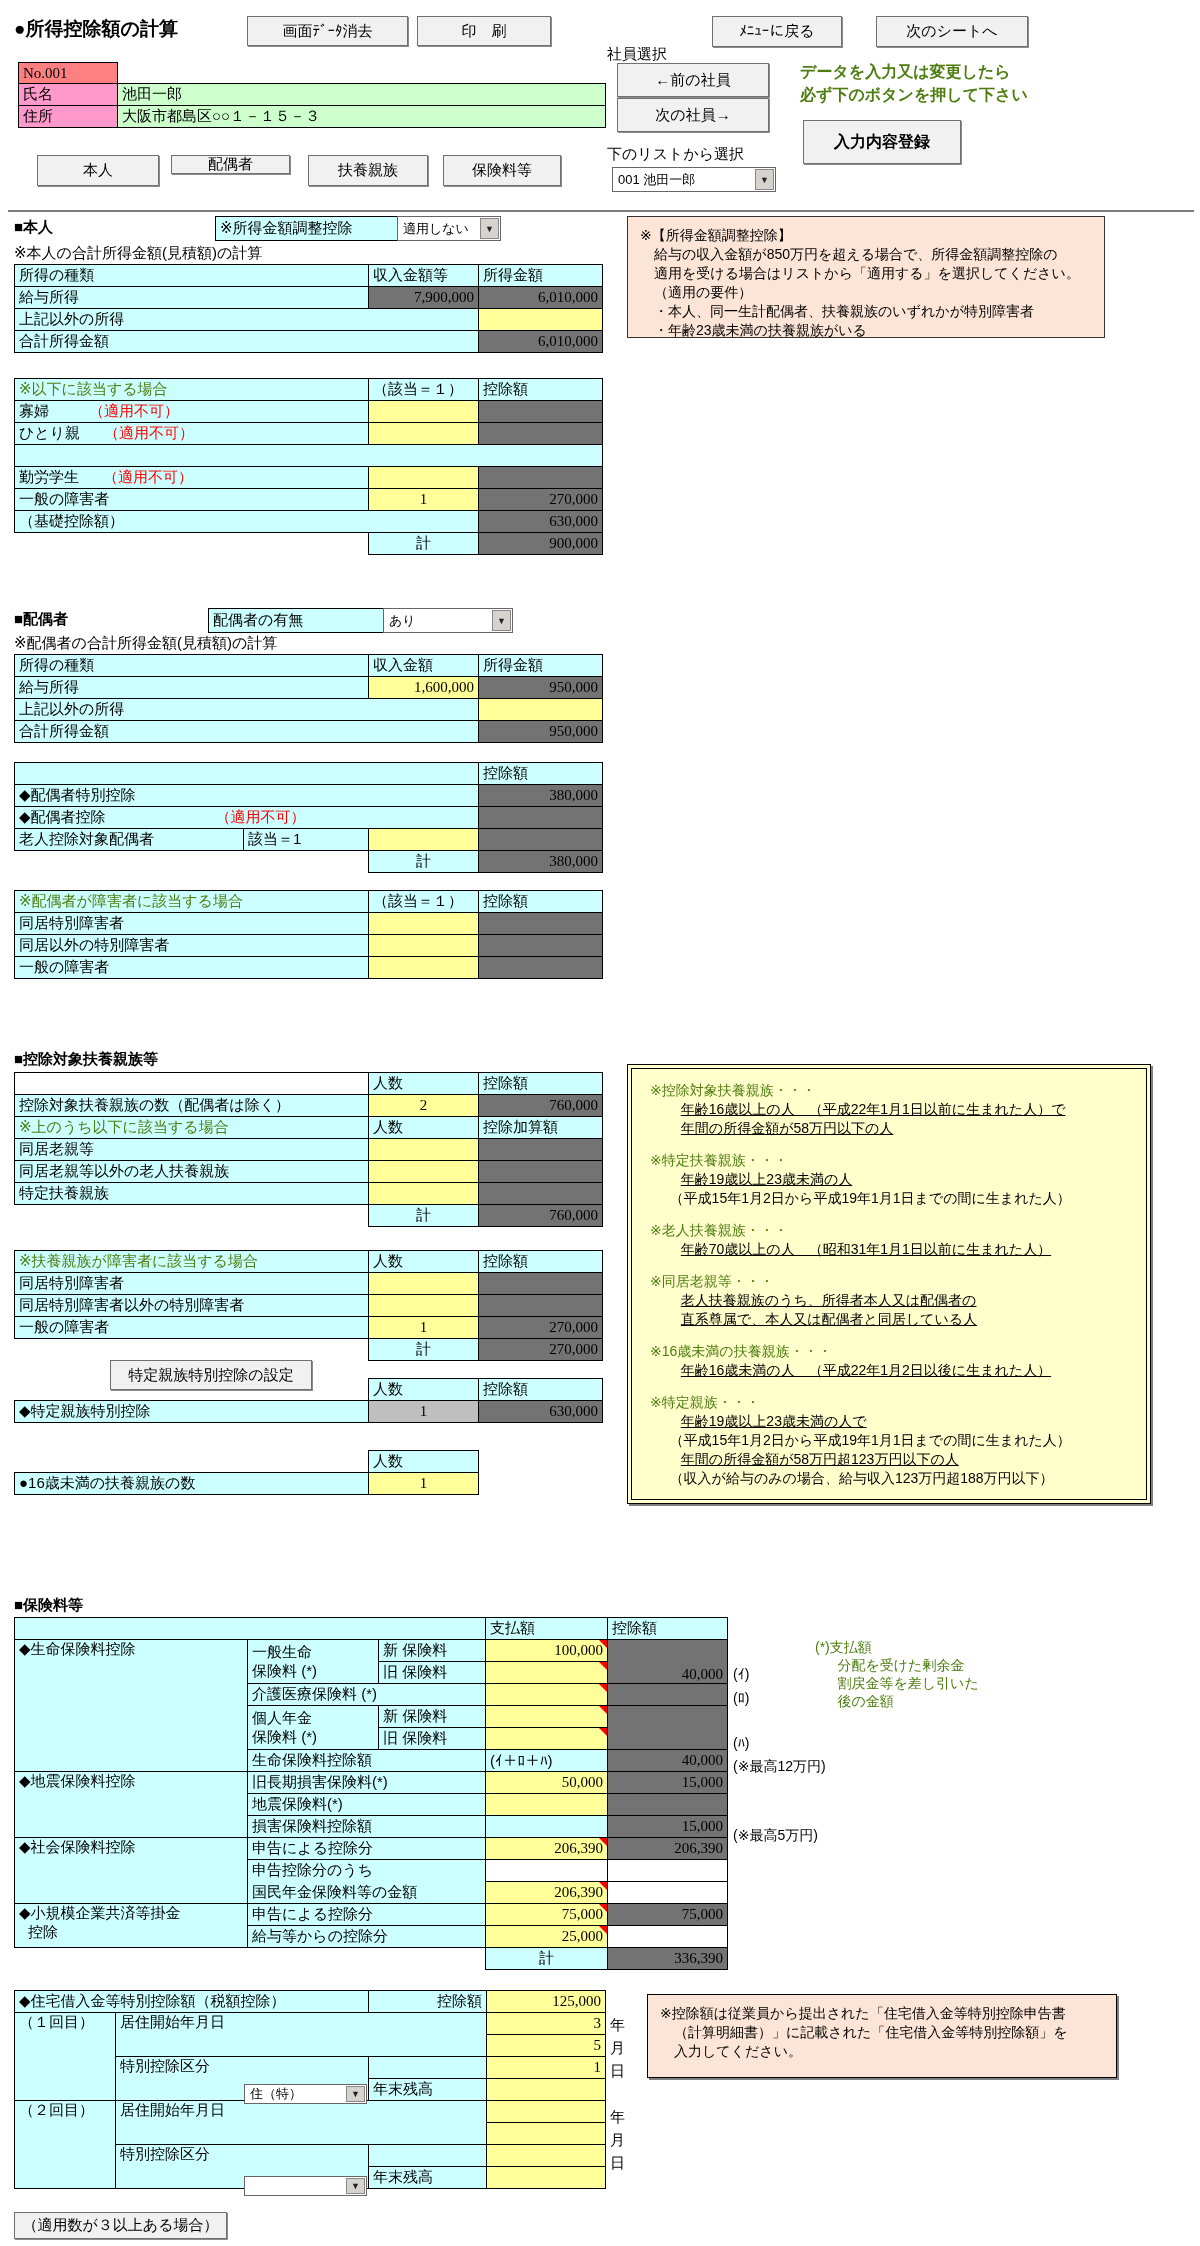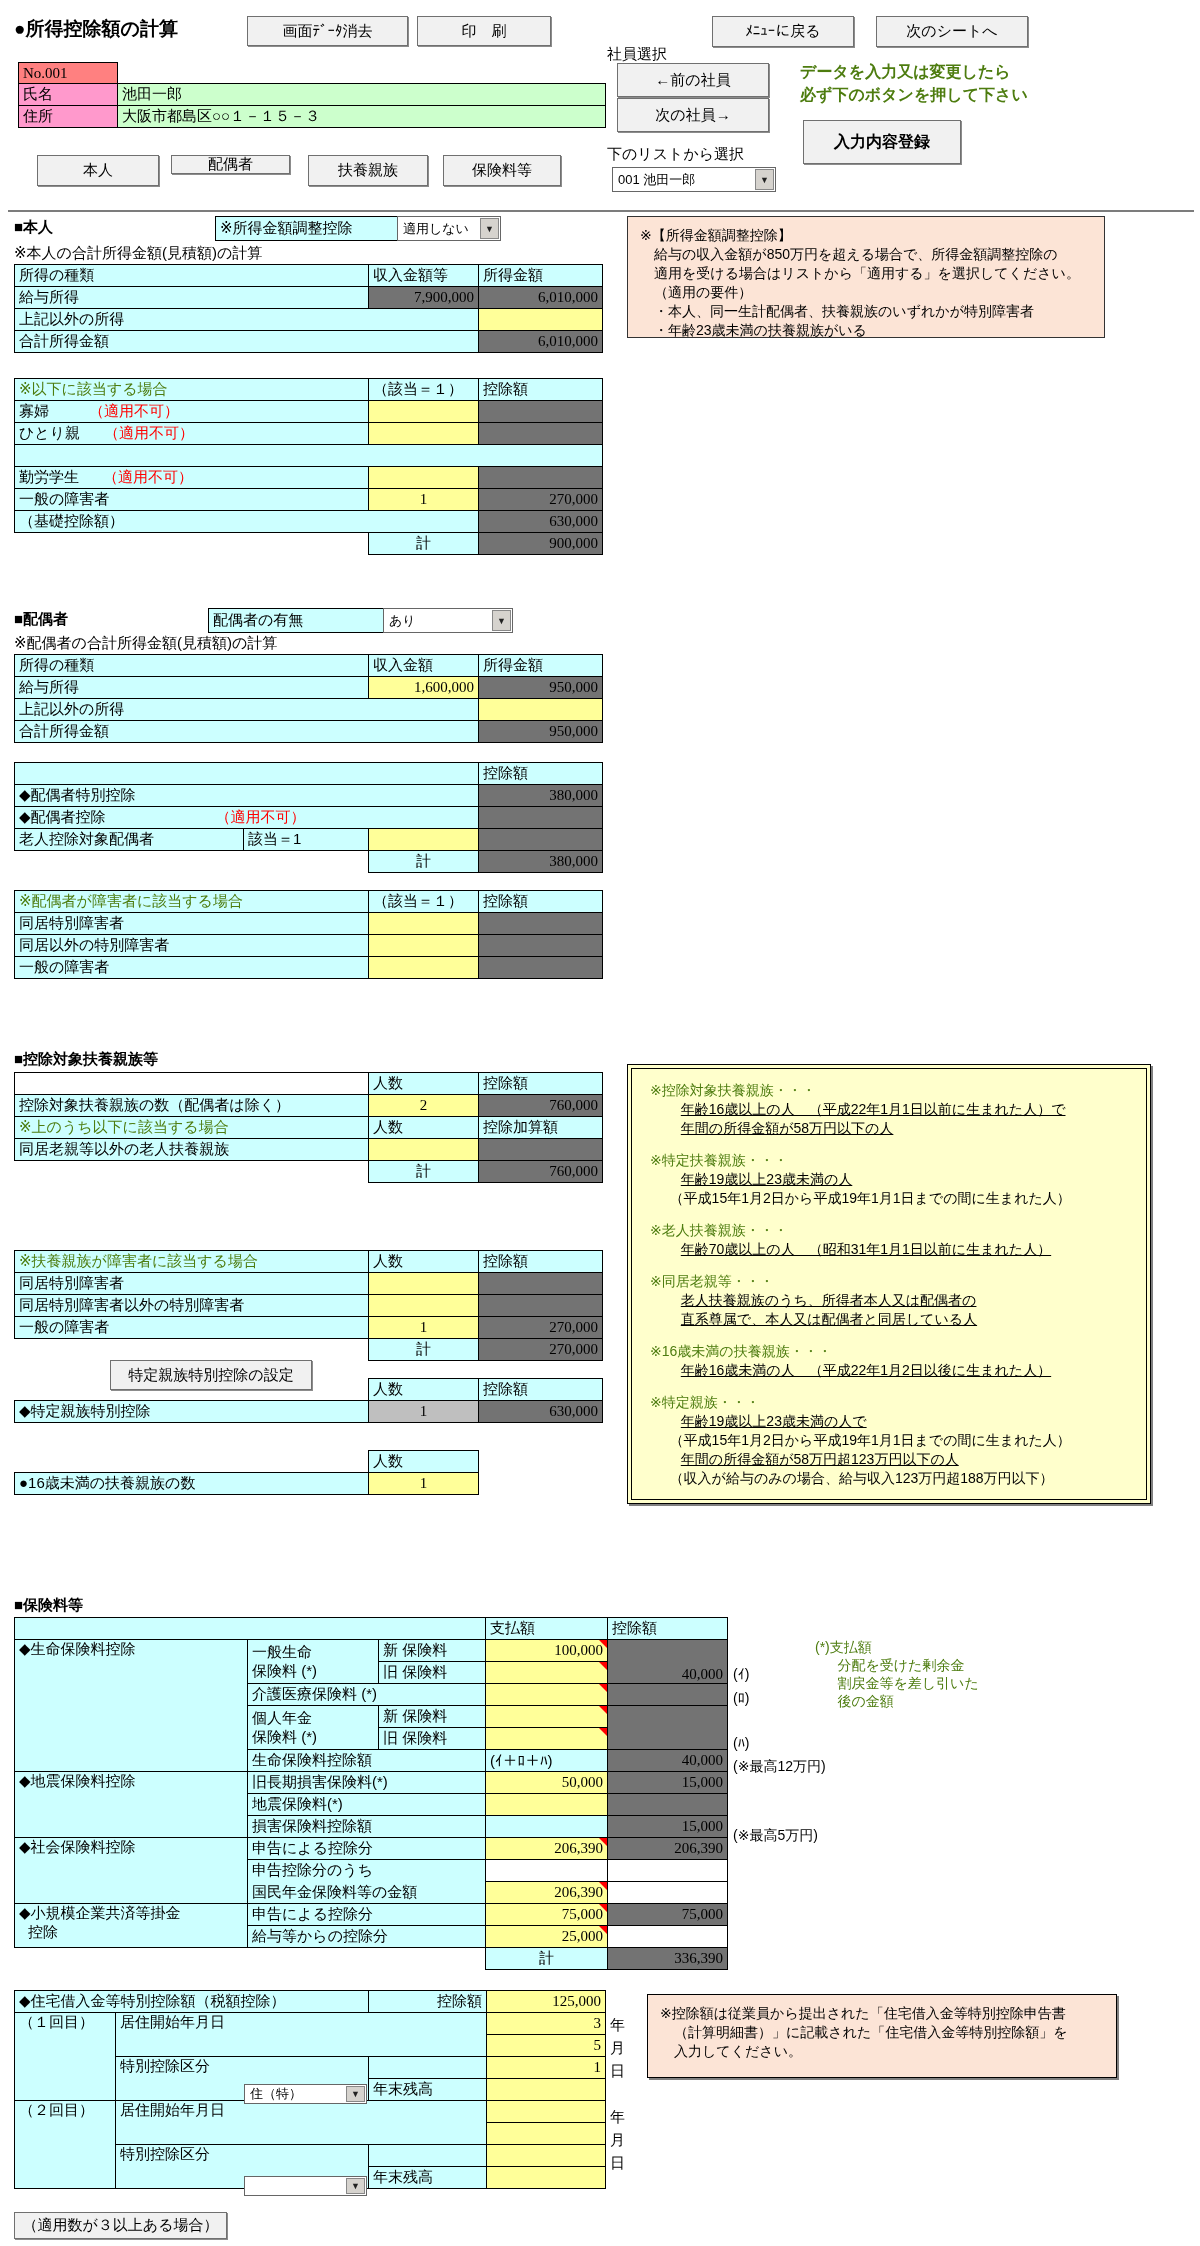--- a/index.html
+++ b/index.html
@@ -51,21 +51,21 @@
   .ann{position:absolute;font-size:14px;}
 </style>
 </head>
 <body>
 
 <div id="root">
 
   <div class="abs title" style="left:14px;top:16px">●所得控除額の計算</div>
   <div class="btn" style="left:247px;top:16px;width:161px;height:30px">画面ﾃﾞｰﾀ消去</div>
   <div class="btn" style="left:417px;top:16px;width:134px;height:30px">印　刷</div>
-  <div class="btn" style="left:712px;top:16px;width:142px;height:31px">ﾒﾆｭｰに戻る</div>
+  <div class="btn" style="left:712px;top:16px;width:130px;height:31px">ﾒﾆｭｰに戻る</div>
   <div class="btn" style="left:876px;top:16px;width:152px;height:31px">次のシートへ</div>
 
   <div class="abs" style="left:607px;top:45px">社員選択</div>
   <div class="btn" style="left:617px;top:63px;width:152px;height:34px">←前の社員</div>
   <div class="btn" style="left:617px;top:98px;width:152px;height:34px">次の社員→</div>
   <div class="abs blue bold" style="left:800px;top:62px;font-size:16px">データを入力又は変更したら</div>
   <div class="abs blue bold" style="left:800px;top:85px;font-size:16px">必ず下のボタンを押して下さい</div>
   <div class="btn big" style="left:803px;top:120px;width:158px;height:44px">入力内容登録</div>
   <div class="abs" style="left:607px;top:145px">下のリストから選択</div>
   <div class="dd" style="left:612px;top:167px;width:164px;height:25px">
@@ -295,21 +295,31 @@
       <td class="cyan">控除対象扶養親族の数（配偶者は除く）</td>
       <td class="yellow cnt">2</td>
       <td class="green num">760,000</td>
     </tr>
     <tr>
       <td class="cyan blue">※上のうち以下に該当する場合</td>
       <td class="cyan">人数</td>
       <td class="cyan">控除加算額</td>
     </tr>
     <tr>
+      <td class="cyan">同居老親等</td>
+      <td class="yellow"></td>
+      <td class="green"></td>
+    </tr>
+    <tr>
       <td class="cyan">同居老親等以外の老人扶養親族</td>
+      <td class="yellow"></td>
+      <td class="green"></td>
+    </tr>
+    <tr>
+      <td class="cyan">特定扶養親族</td>
       <td class="yellow"></td>
       <td class="green"></td>
     </tr>
     <tr>
       <td class="nob"></td>
       <td class="cyan ctr">計</td>
       <td class="green num">760,000</td>
     </tr>
   </tbody>
     </table>

